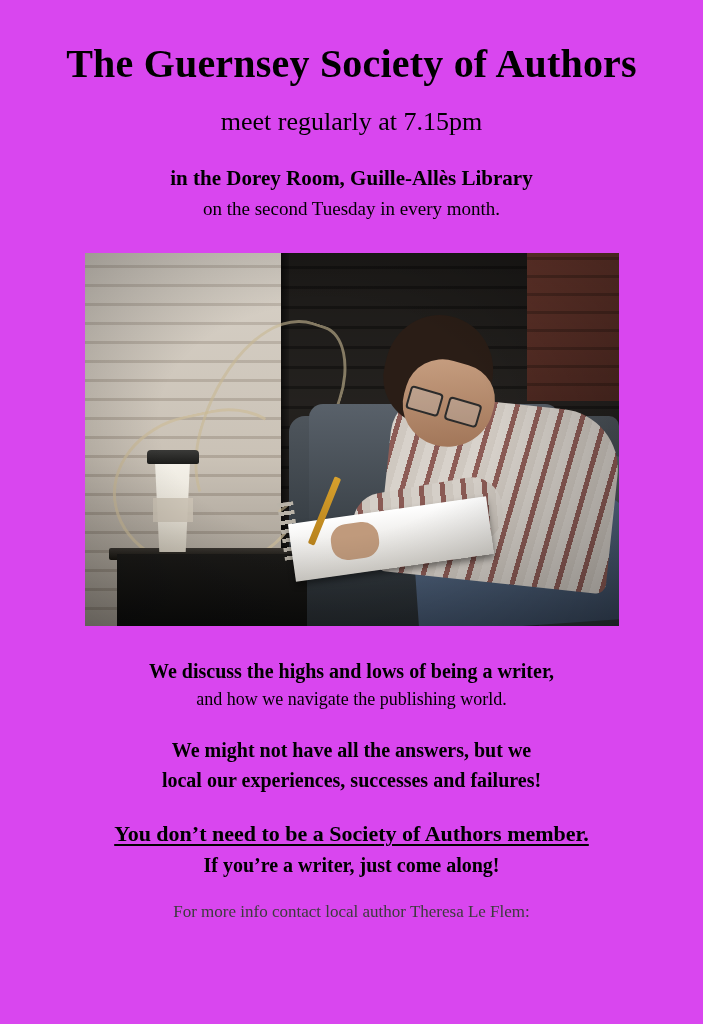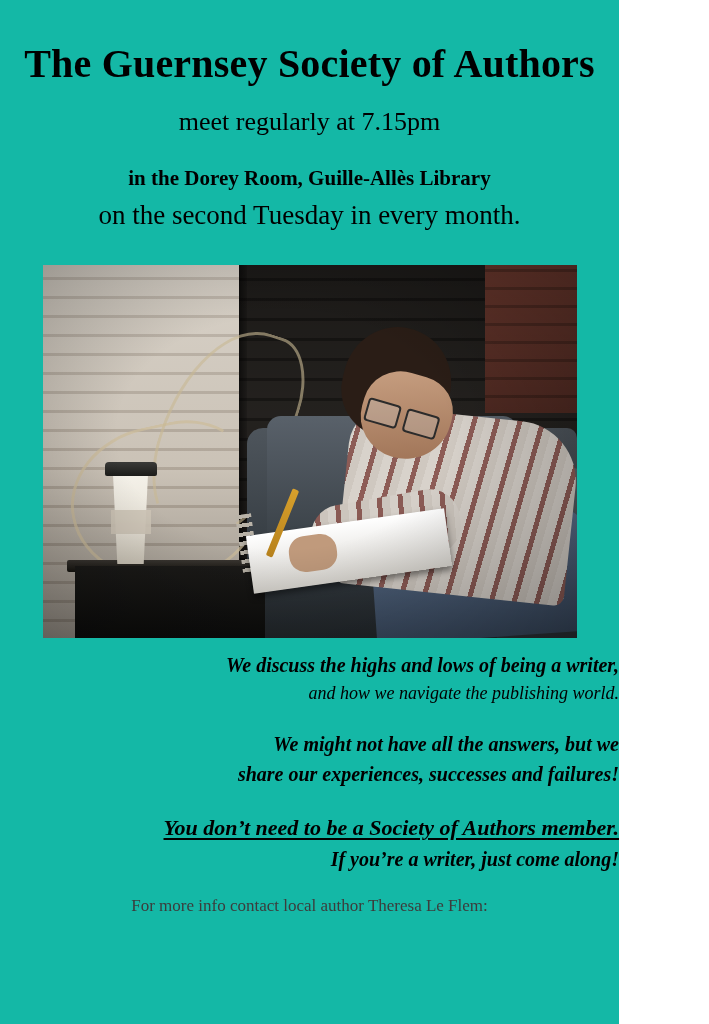--- a/index.html
+++ b/index.html
@@ -9,28 +9,28 @@
   }
   body {
     width: 709px;
     height: 1024px;
     font-family: "Liberation Serif", serif;
     color: #000000;
     position: relative;
     overflow: hidden;
   }
   .poster {
-    width: 619px;
+    width: 703px;
     height: 1024px;
     box-sizing: border-box;
     padding: 0;
     display: flex;
     flex-direction: column;
     align-items: center;
-    background: #14b8a6;
+    background: #d946ef;
   }
 
   
   .header {
     width: 100%;
     text-align: center;
     margin-top: 42px;
   }
   .title {
     font-family: "Liberation Serif", serif;
@@ -40,21 +40,21 @@
     line-height: 1.1;
     margin: 0 0 18px 0;
   }
   .subline {
     font-family: "Liberation Serif", serif;
     font-weight: normal;
     margin: 0;
   }
   .subline.l1 { font-size: 26px; line-height: 1.35; }
   .subline.l2 { font-size: 21px; line-height: 1.5; font-weight: bold; margin-top: 24px; }
-  .subline.l3 { font-size: 27px; line-height: 1.5; }
+  .subline.l3 { font-size: 19px; line-height: 1.5; }
 
   
   .photo-wrap {
     margin-top: 30px;
     width: 534px;
     height: 373px;
     position: relative;
     overflow: hidden;
     background: #2b2b2b;
   }
@@ -262,23 +262,22 @@
   .vignette {
     position: absolute;
     inset: 0;
     background: radial-gradient(ellipse at 45% 45%, rgba(0,0,0,0) 40%, rgba(0,0,0,0.38) 100%);
     pointer-events: none;
   }
 
   
   .body-copy {
     width: 100%;
-    text-align: right;
-    margin-top: 12px;
-    font-style: italic;
+    text-align: center;
+    margin-top: 30px;
   }
   .p-line {
     margin: 0;
     font-family: "Liberation Serif", serif;
   }
   .bold-20 { font-weight: bold; font-size: 20px; line-height: 1.5; }
   .reg-18 { font-weight: normal; font-size: 18px; line-height: 1.5; }
   .gap { height: 22px; }
   .underline-line {
     font-weight: bold;
@@ -339,21 +338,21 @@
       <div class="hand"></div>
       <div class="vignette"></div>
     </div>
   </div>
 
   <div class="body-copy">
     <p class="p-line bold-20">We discuss the highs and lows of being a writer,</p>
     <p class="p-line reg-18">and how we navigate the publishing world.</p>
     <div class="gap"></div>
     <p class="p-line bold-20">We might not have all the answers, but we</p>
-    <p class="p-line bold-20">share our experiences, successes and failures!</p>
+    <p class="p-line bold-20">local our experiences, successes and failures!</p>
     <div class="gap"></div>
     <p class="p-line underline-line">You don’t need to be a Society of Authors member.</p>
     <p class="p-line bold-20">If you’re a writer, just come along!</p>
   </div>
 
   <div class="contact">
     <p class="c-line">For more info contact local author Theresa Le Flem:</p>
   </div>
 
 </div>

